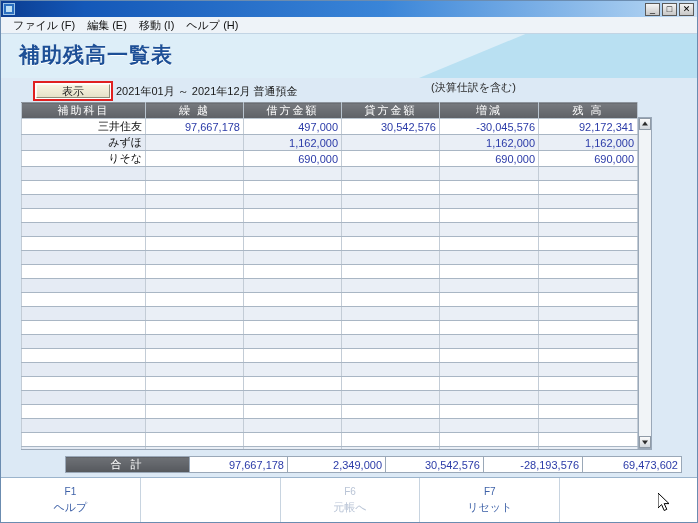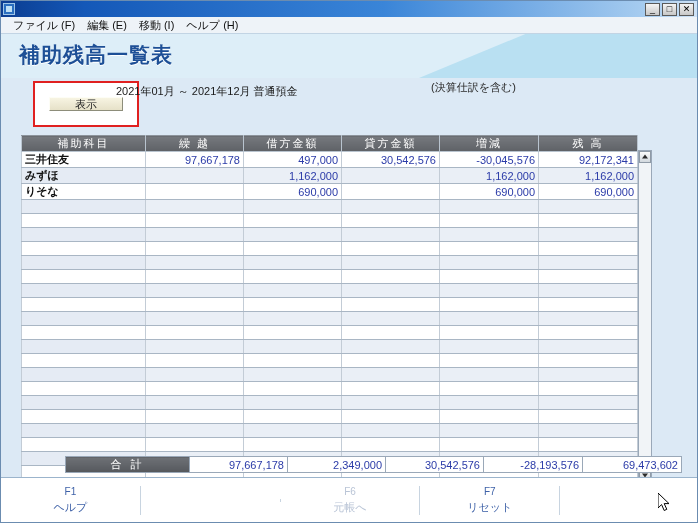--- a/index.html
+++ b/index.html
@@ -90,21 +90,21 @@
   }
 
   
   .toolbar {
     position: absolute; top: 79px; left: 0;
     width: 698px; height: 24px;
   }
   .disp-wrap {
     position: absolute; left: 32px; top: 1px;
     border: 2px solid #e02020;
-    padding: 14px;
+    padding: 1px;
     background: #fff;
   }
   .disp-btn {
     width: 74px; height: 14px;
     background: linear-gradient(to bottom, #f7f4e2, #e6e1c8);
     border: 1px solid #8d8d7a;
     border-top-color: #fdfdf5;
     border-left-color: #fdfdf5;
     font-size: 11px; color: #202020;
     text-align: center; line-height: 13px;
@@ -151,36 +151,34 @@
     border-bottom: 1px solid #a9b6c4;
     padding: 0 3px;
     font-size: 11px;
     color: #2b3ba8;
     box-sizing: border-box;
     overflow: hidden;
     white-space: nowrap;
   }
   table.grid td.name {
     color: #101010;
-    text-align: left;
-    font-weight: bold;
+    text-align: right;
   }
   table.grid td.num { text-align: right; }
   tr.even td { background: #ffffff; }
   tr.odd  td { background: #eaeff6; }
   tr.even td.name { background: #ffffff; }
   tr.odd  td.name { background: #e5ebf4; }
 
   .grid-wrap {
     position: relative;
     width: 631px;
     height: 347px;
     overflow: hidden;
     border-bottom: 1px solid #9aa8b8;
-    margin-top: 33px;
   }
 
   
   .vscroll {
     position: absolute; right: 0; top: 15px;
     width: 14px; height: 332px;
     background: #eef1f5;
     border: 1px solid #9aa8b8;
     box-sizing: border-box;
   }
@@ -244,21 +242,20 @@
   table.totals td.pad { background: #dce9f5; border: none; }
 
   
   .fkeybar {
     position: absolute; left: 0; bottom: 0;
     width: 698px; height: 45px;
     background: #ffffff;
     border-top: 1px solid #9bb4cc;
     display: flex;
     box-sizing: border-box;
-    align-items: center;
   }
   .fkey {
     flex: 1 1 0;
     border-right: 1px solid #c8d4e0;
     display: flex;
     flex-direction: column;
     align-items: center;
     justify-content: center;
     box-sizing: border-box;
     gap: 3px;

